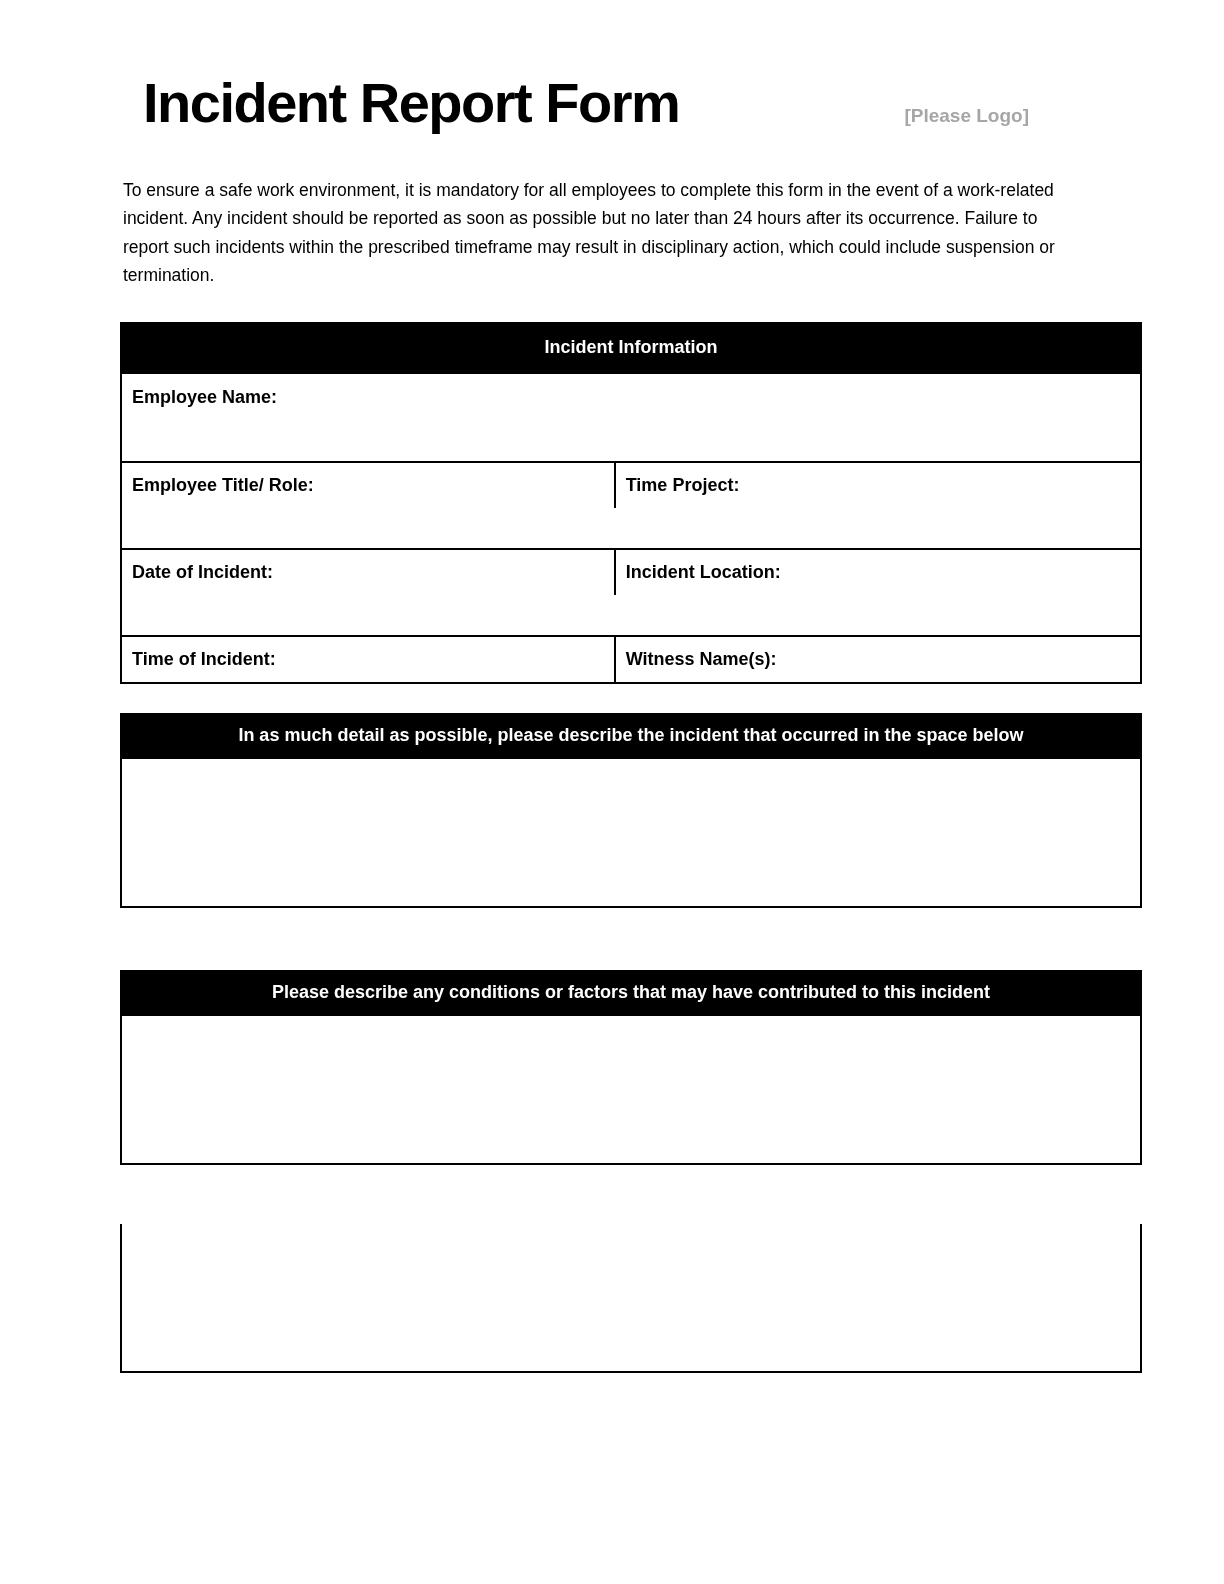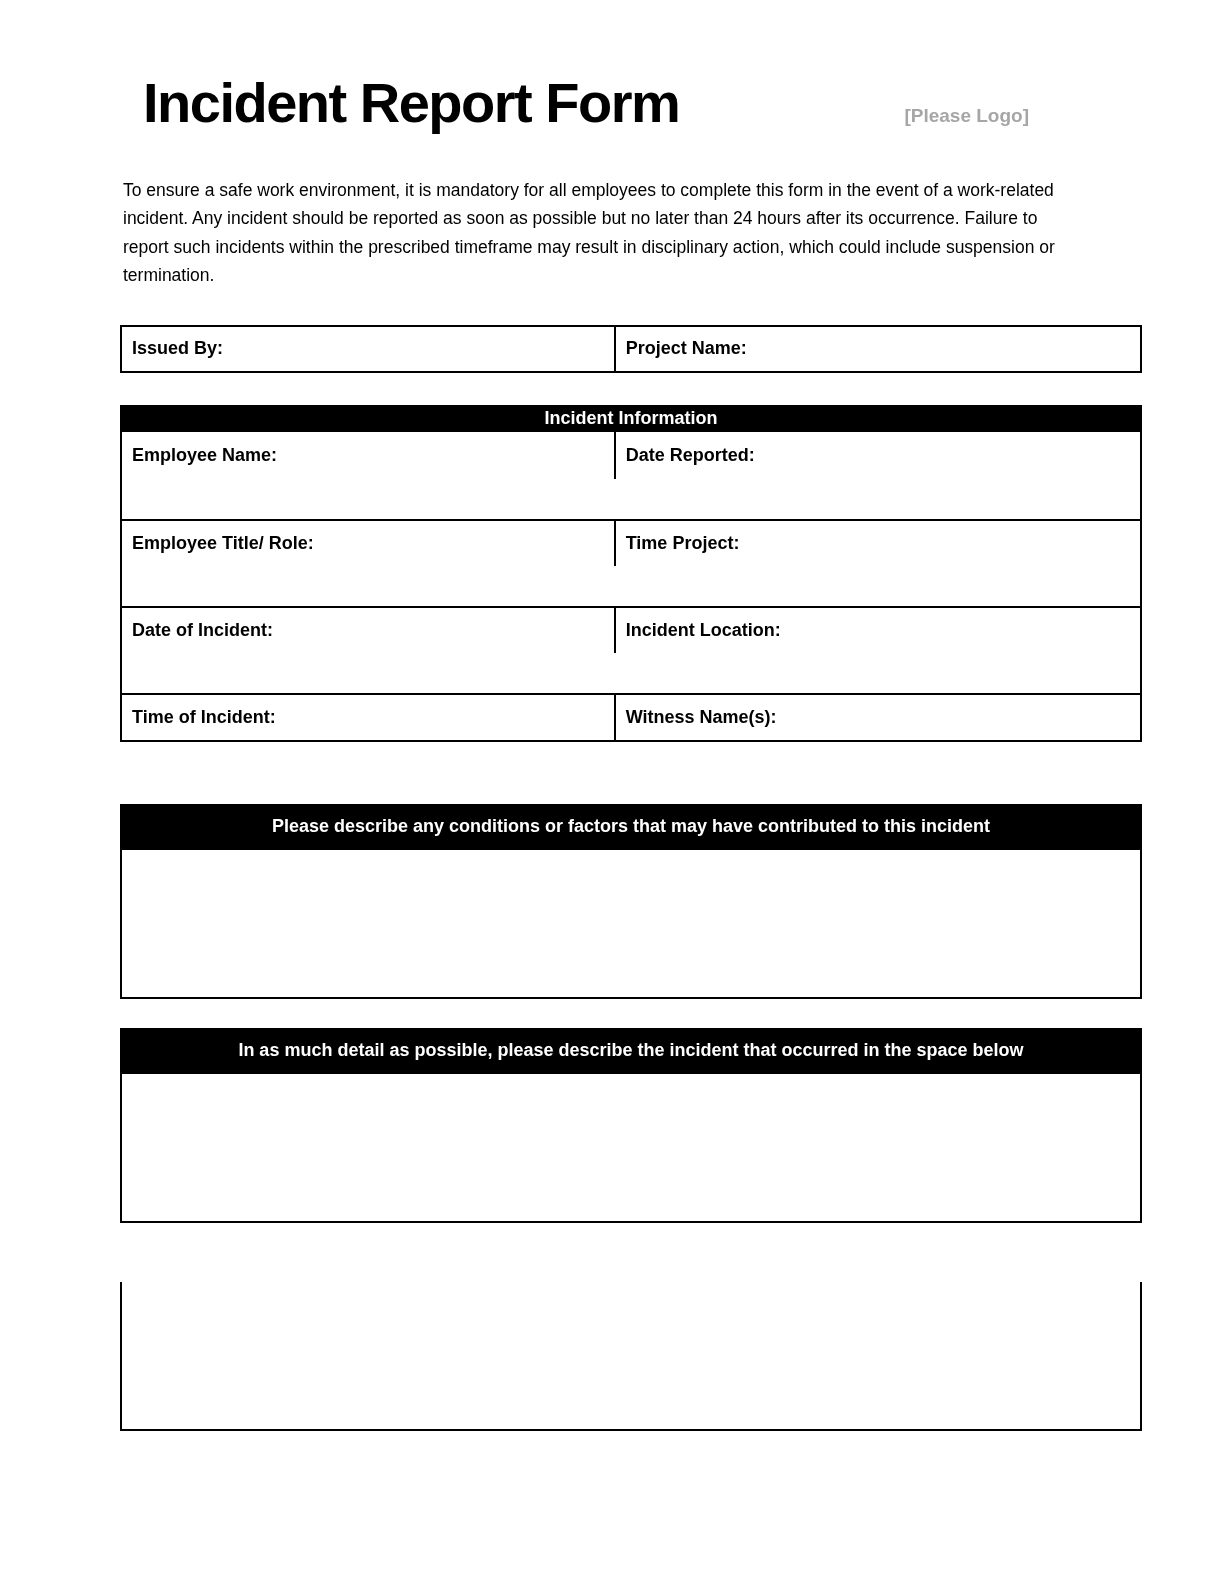--- a/index.html
+++ b/index.html
@@ -57,21 +57,21 @@
     display: flex;
     align-items: center;
     padding-left: 10px;
     font-weight: 700;
     font-size: 18px;
     background: #fff;
   }
   .cell.right { border-left: 2px solid #000; }
   
   .bar {
-    height: 27px;
+    height: 52px;
     background: #000000;
     color: #ffffff;
     display: flex;
     align-items: center;
     justify-content: center;
     font-weight: 700;
     font-size: 18px;
     text-align: center;
   }
   
@@ -103,39 +103,28 @@
 
 <div class="page">
 
   <div class="header-row">
     <div class="title">Incident Report Form</div>
     <div class="logo">[Please Logo]</div>
   </div>
 
   <div class="intro">To ensure a safe work environment, it is mandatory for all employees to complete this form in the event of a work-related incident. Any incident should be reported as soon as possible but no later than 24 hours after its occurrence. Failure to report such incidents within the prescribed timeframe may result in disciplinary action, which could include suspension or termination.</div>
 
-  <div class="issued-table">
-    <div class="cell left">
-      <span>Issued By:</span>
-    </div>
-    <div class="cell right">
-      <span>Project Name:</span>
-    </div>
-  </div>
 
   <div class="info-block">
     <div class="bar">Incident Information</div>
     <div class="info-table">
 
       <div class="info-row">
         <div class="cell left">
           <span>Employee Name:</span>
-        </div>
-        <div class="cell right">
-          <span>Date Reported:</span>
         </div>
       </div>
 
       <div class="info-row">
         <div class="cell left">
           <span>Employee Title/ Role:</span>
         </div>
         <div class="cell right">
           <span>Time Project:</span>
         </div>
@@ -155,27 +144,27 @@
           <span>Time of Incident:</span>
         </div>
         <div class="cell right">
           <span>Witness Name(s):</span>
         </div>
       </div>
 
     </div>
   </div>
 
-  <div class="section section-2">
-    <div class="bar">Please describe any conditions or factors that may have contributed to this incident</div>
+  <div class="section section-1">
+    <div class="bar">In as much detail as possible, please describe the incident that occurred in the space below</div>
     <div class="write-box"></div>
   </div>
 
-  <div class="section section-1">
-    <div class="bar">In as much detail as possible, please describe the incident that occurred in the space below</div>
+  <div class="section section-2">
+    <div class="bar">Please describe any conditions or factors that may have contributed to this incident</div>
     <div class="write-box"></div>
   </div>
 
   <div class="section section-3">
     <div class="write-box"></div>
   </div>
 
 </div>
 
 </body></html>

